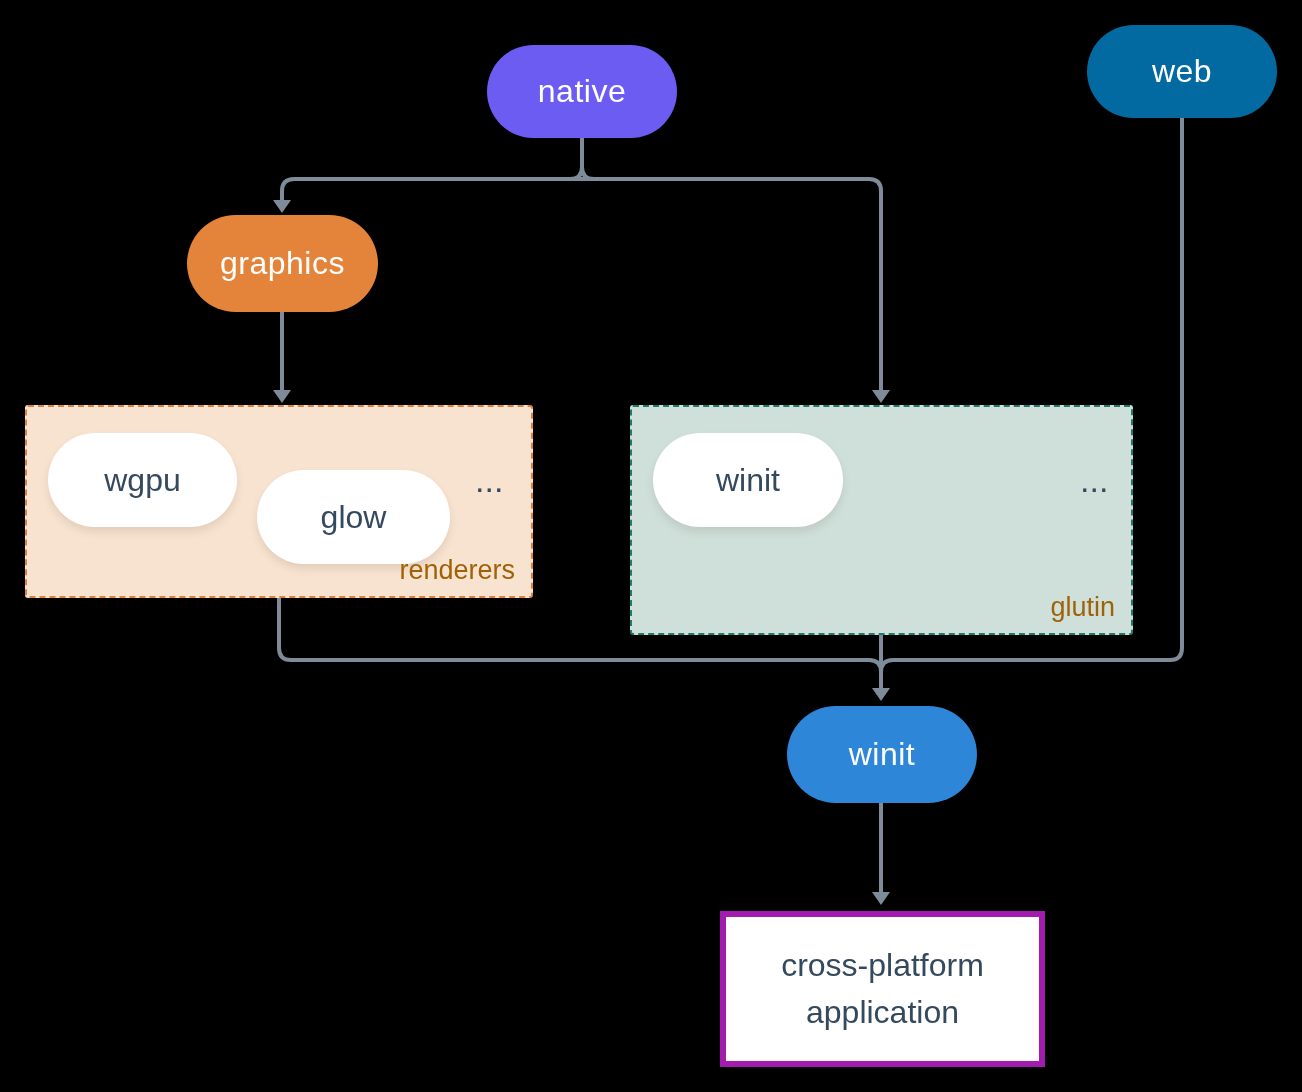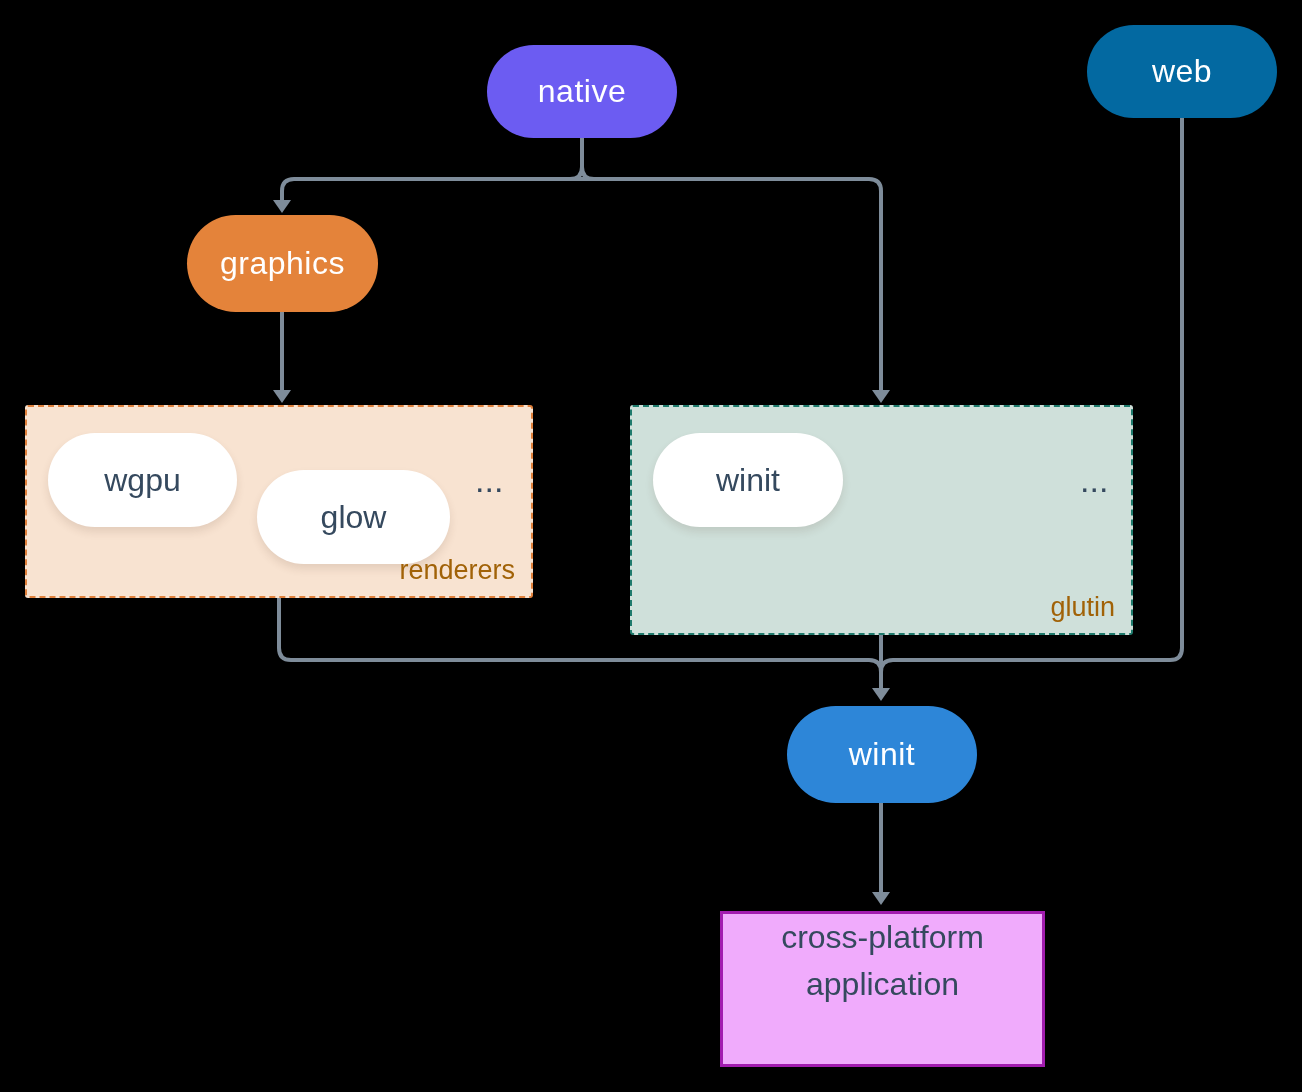--- a/index.html
+++ b/index.html
@@ -85,23 +85,24 @@
     right: 16px;
     bottom: 10px;
     font-size: 27px;
     color: #a16207;
   }
   #node-application {
     position: absolute;
     z-index: 2;
     left: 720px; top: 911px; width: 325px; height: 156px;
     box-sizing: border-box;
-    background: #f0abfc;
-    border: 3px solid #a21caf;
+    background: #ffffff;
+    border: 6px solid #a21caf;
     display: flex;
+    align-items: center;
     justify-content: center;
     text-align: center;
     font-size: 32px;
     line-height: 47px;
     color: #35495E;
     padding: 0 28px;
   }
 </style>
 </head>
 <body>

